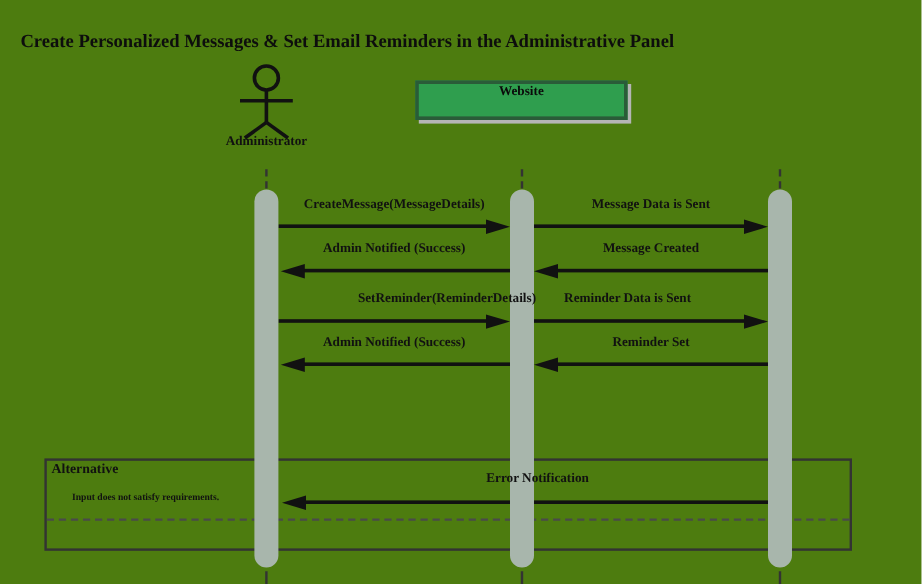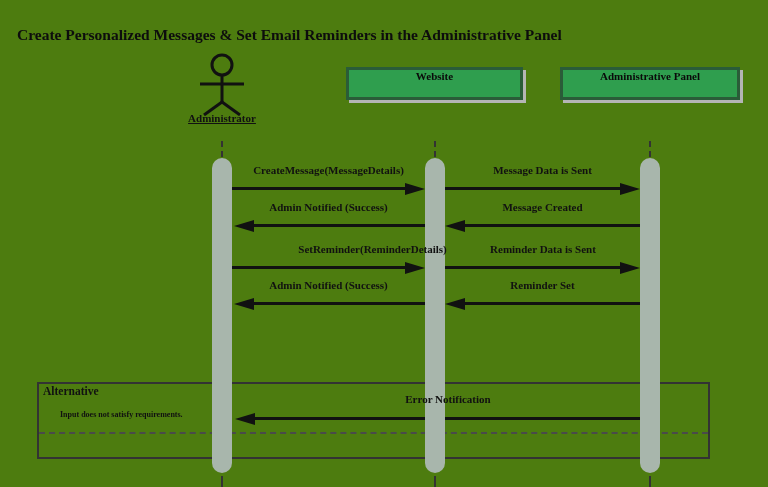--- a/index.html
+++ b/index.html
@@ -7,21 +7,21 @@
     position:relative;width:768px;height:487px;background:#4d7c0f;overflow:hidden;
     font-family:"Liberation Serif","DejaVu Serif",serif;color:#111;
   }
   .title{
     position:absolute;left:17px;top:26px;font-size:15.5px;font-weight:bold;
     white-space:nowrap;color:#0d0d0d;
   }
   .actor-svg{position:absolute;left:192px;top:52px;}
   .actor-label{
     position:absolute;left:162px;top:112px;width:120px;text-align:center;
-    font-size:11px;font-weight:bold;text-decoration:underline;
+    font-size:11px;font-weight:bold;
   }
   .pbox{
     position:absolute;top:67px;height:33px;box-sizing:border-box;
     background:var(--participant-fill,#2f9e4e);
     border:3px solid var(--participant-border,#2a5c38);
     box-shadow:3px 3px 0 #b5b5b5;
     display:flex;align-items:flex-start;justify-content:center;
     font-size:11px;font-weight:bold;color:#0a0a0a;z-index:2;
   }
   .lifeline-dash{
@@ -73,23 +73,20 @@
     <line x1="30" y1="23" x2="30" y2="50" stroke="#111" stroke-width="3"></line>
     <line x1="8" y1="32" x2="52" y2="32" stroke="#111" stroke-width="3"></line>
     <line x1="30" y1="50" x2="12" y2="63" stroke="#111" stroke-width="3"></line>
     <line x1="30" y1="50" x2="48" y2="63" stroke="#111" stroke-width="3"></line>
   </svg>
   <div class="actor-label">Administrator</div>
 
   <div class="pbox" style="left:346px;width:177px;">
     <span>Website</span>
   </div>
-  <div class="pbox" style="left:560px;width:180px;">
-    <span>Administrative Panel</span>
-  </div>
 
   <div class="lifeline-dash" style="left:221px;top:141px;height:16px;"></div>
   <div class="lifeline-dash" style="left:434px;top:141px;height:16px;"></div>
   <div class="lifeline-dash" style="left:649px;top:141px;height:16px;"></div>
 
   <div class="msg-label" style="left:232px;top:164px;width:193px;">CreateMessage(MessageDetails)</div>
   <div class="msg-line" style="left:232px;top:187px;width:174px;"></div>
   <div class="ah-r" style="left:405px;top:183px;"></div>
 
   <div class="msg-label" style="left:232px;top:201px;width:193px;">Admin Notified (Success)</div>
@@ -105,21 +102,21 @@
   <div class="ah-l" style="left:234px;top:298px;"></div>
 
   <div class="msg-label" style="left:445px;top:164px;width:195px;">Message Data is Sent</div>
   <div class="msg-line" style="left:445px;top:187px;width:176px;"></div>
   <div class="ah-r" style="left:620px;top:183px;"></div>
 
   <div class="msg-label" style="left:445px;top:201px;width:195px;">Message Created</div>
   <div class="msg-line" style="left:463px;top:224px;width:177px;"></div>
   <div class="ah-l" style="left:445px;top:220px;"></div>
 
-  <div class="msg-label" style="left:464px;top:243px;width:158px;">Reminder Data is Sent</div>
+  <div class="msg-label" style="left:444px;top:243px;width:158px;">Reminder Data is Sent</div>
   <div class="msg-line" style="left:445px;top:266px;width:176px;"></div>
   <div class="ah-r" style="left:620px;top:262px;"></div>
 
   <div class="msg-label" style="left:445px;top:279px;width:195px;">Reminder Set</div>
   <div class="msg-line" style="left:463px;top:302px;width:177px;"></div>
   <div class="ah-l" style="left:445px;top:298px;"></div>
 
   <div class="alt-frame"></div>
   <div class="alt-title">Alternative</div>
   <div class="alt-condition">Input does not satisfy requirements.</div>

